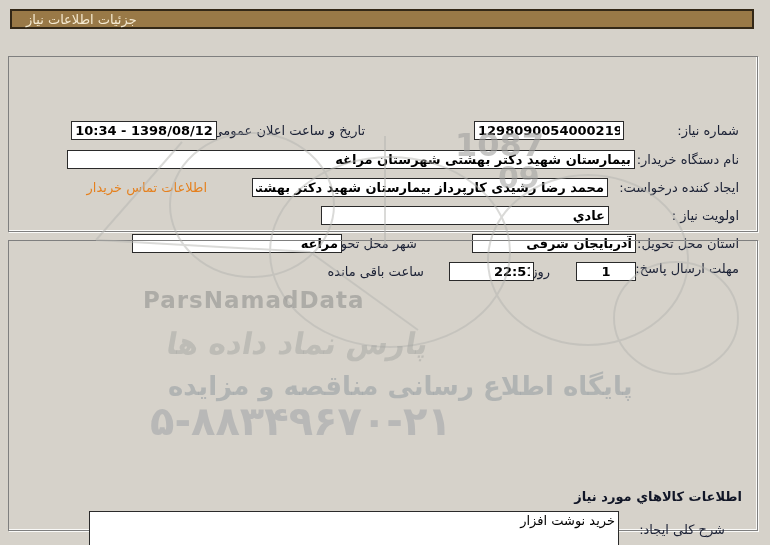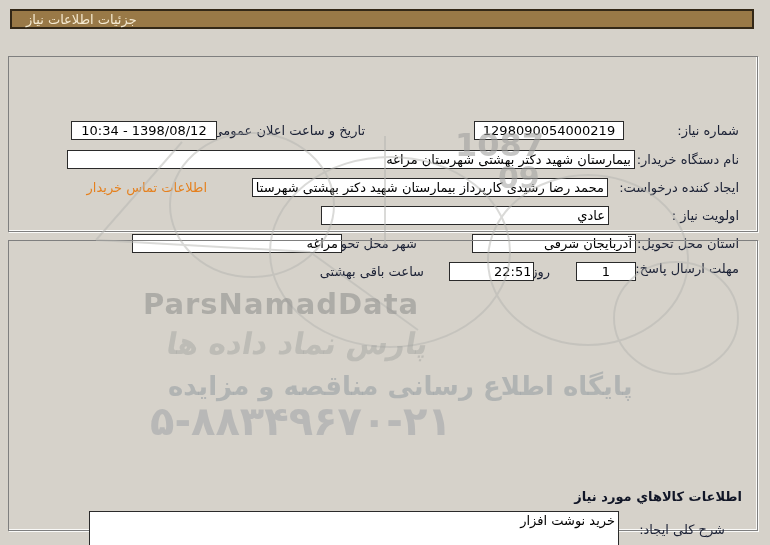--- a/index.html
+++ b/index.html
@@ -21,34 +21,34 @@
     box-shadow:inset -1px -1px 0 #fafaf8, 1px 1px 0 #fafaf8;
     background:transparent;
   }
   #panel1{top:56px;height:176px;}
   #panel2{top:240px;height:291px;}
   .lbl{position:absolute;white-space:nowrap;color:#1b2135;}
   .fld{
     position:absolute;height:19px;box-sizing:border-box;
     background:#fff;border:1px solid #2a2a2a;
     font-family:inherit;font-size:13px;color:#000;
-    padding:0 3px;line-height:17px;
+    padding:0 3px;line-height:17px;font-weight:bold;
   }
   input.fld{outline:none;}
   .center{text-align:center;}
   .link{position:absolute;color:#e5801e;cursor:pointer;white-space:nowrap;}
   .ta{
     position:absolute;background:#fff;border:1px solid #2a2a2a;box-sizing:border-box;
     font-family:inherit;font-size:13px;color:#000;resize:none;outline:none;padding:1px 3px;
   }
   .sec-title{position:absolute;font-weight:bold;color:#111627;}
   
   #wm{position:absolute;inset:0;pointer-events:none;z-index:6;}
   .wm-txt{position:absolute;white-space:nowrap;}
-  .wm-brand{left:143px;top:287px;font-size:29px;font-weight:bold;color:rgba(140,140,138,.55);letter-spacing:1px;}
+  .wm-brand{left:143px;top:287px;font-size:23px;font-weight:bold;color:rgba(140,140,138,.55);letter-spacing:1px;}
   .wm-callig{left:10px;top:326px;width:575px;text-align:center;font-size:30px;font-weight:bold;
     color:rgba(150,152,150,.38);transform:skewX(-10deg);}
   .wm-line1{left:168px;top:371px;font-size:26px;font-weight:bold;color:rgba(148,154,160,.55);}
   .wm-phone{left:150px;top:398px;font-size:40px;font-weight:bold;color:rgba(148,154,160,.45);direction:ltr;}
   .wm-num1{left:455px;top:126px;font-size:32px;font-weight:bold;color:rgba(160,160,158,.6);direction:ltr;}
   .wm-num2{left:498px;top:160px;font-size:30px;font-weight:bold;color:rgba(160,160,158,.55);direction:ltr;}
 </style>
 </head>
 <body>
 
@@ -76,21 +76,21 @@
 
   <span class="lbl" style="right:18px;top:179px;">استان محل تحویل:</span>
   <input class="fld" style="left: 463px; top: 177px; width: 164px;" readonly="" value="آذربایجان شرقی">
   <span class="lbl" style="right:340px;top:179px;">شهر محل تحویل:</span>
   <input class="fld" style="left: 123px; top: 177px; width: 210px;" readonly="" value="مراغه">
 
   <span class="lbl" style="right:18px;top:204px;">مهلت ارسال پاسخ:</span>
   <input class="fld center" style="left: 567px; top: 205px; width: 60px;" dir="ltr" readonly="" value="1">
   <span class="lbl" style="right:207px;top:207px;">روز و</span>
   <input class="fld center" style="left: 440px; top: 205px; width: 85px; padding-left: 44px;" dir="ltr" readonly="" value="22:51:29">
-  <span class="lbl" style="right:333px;top:207px;">ساعت باقی بهشتی</span>
+  <span class="lbl" style="right:333px;top:207px;">ساعت باقی مانده</span>
 </div>
 
 <div class="panel" id="panel2">
 
   <span class="sec-title" style="right:15px;top:248px;position:absolute;">اطلاعات کالاهاي مورد نیاز</span>
 
   <span class="lbl" style="right:32px;top:281px;">شرح کلی ایجاد:</span>
   <textarea class="ta" style="left: 80px; top: 270px; width: 530px; height: 38px;">خرید نوشت افزار</textarea>
 
 </div>

